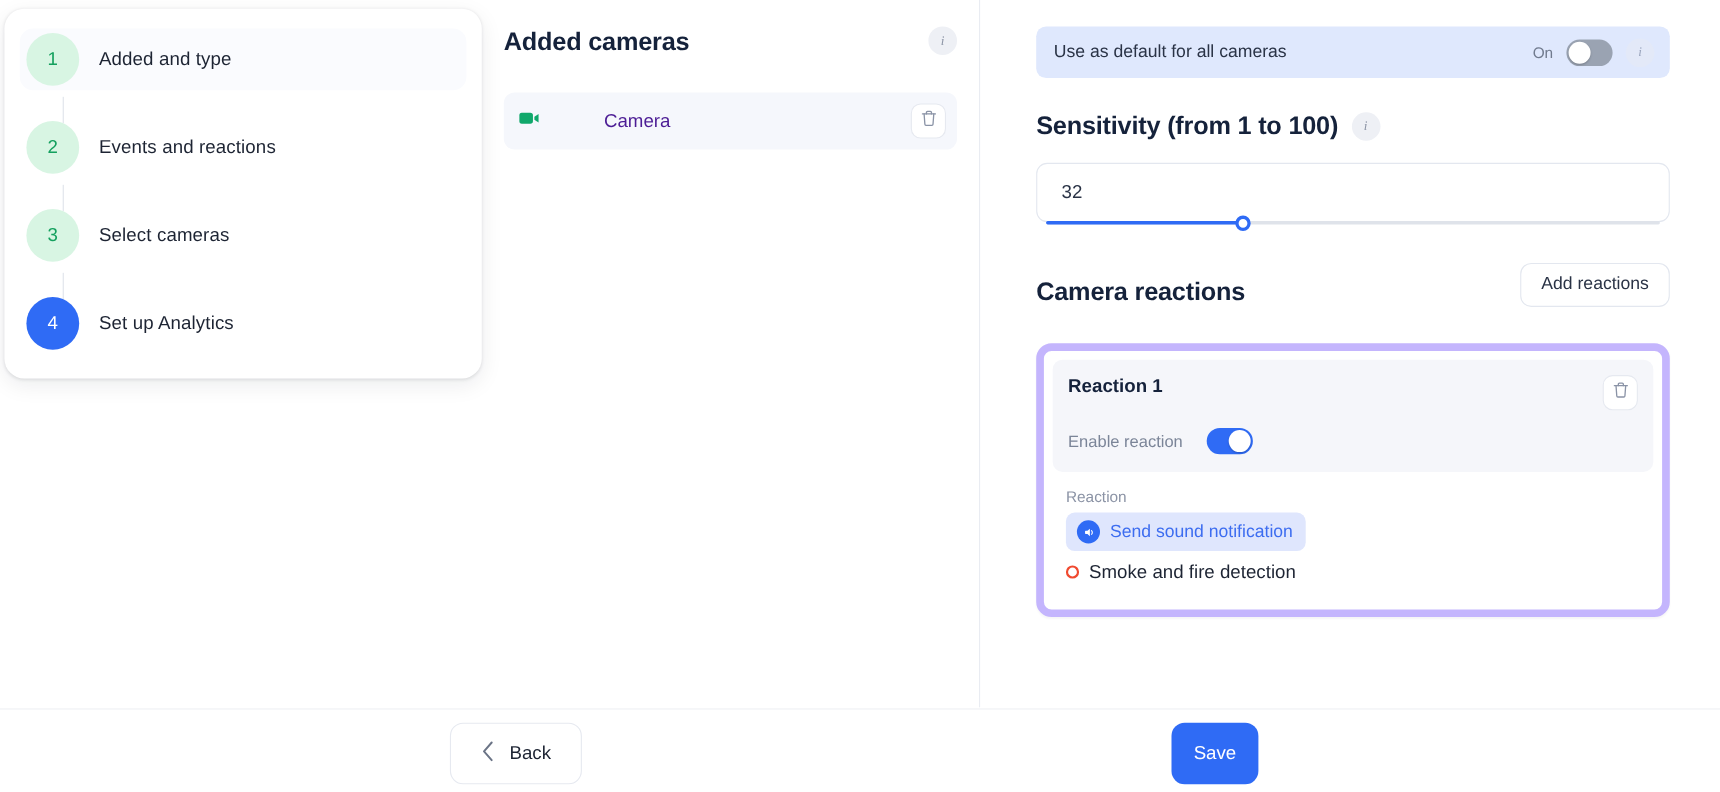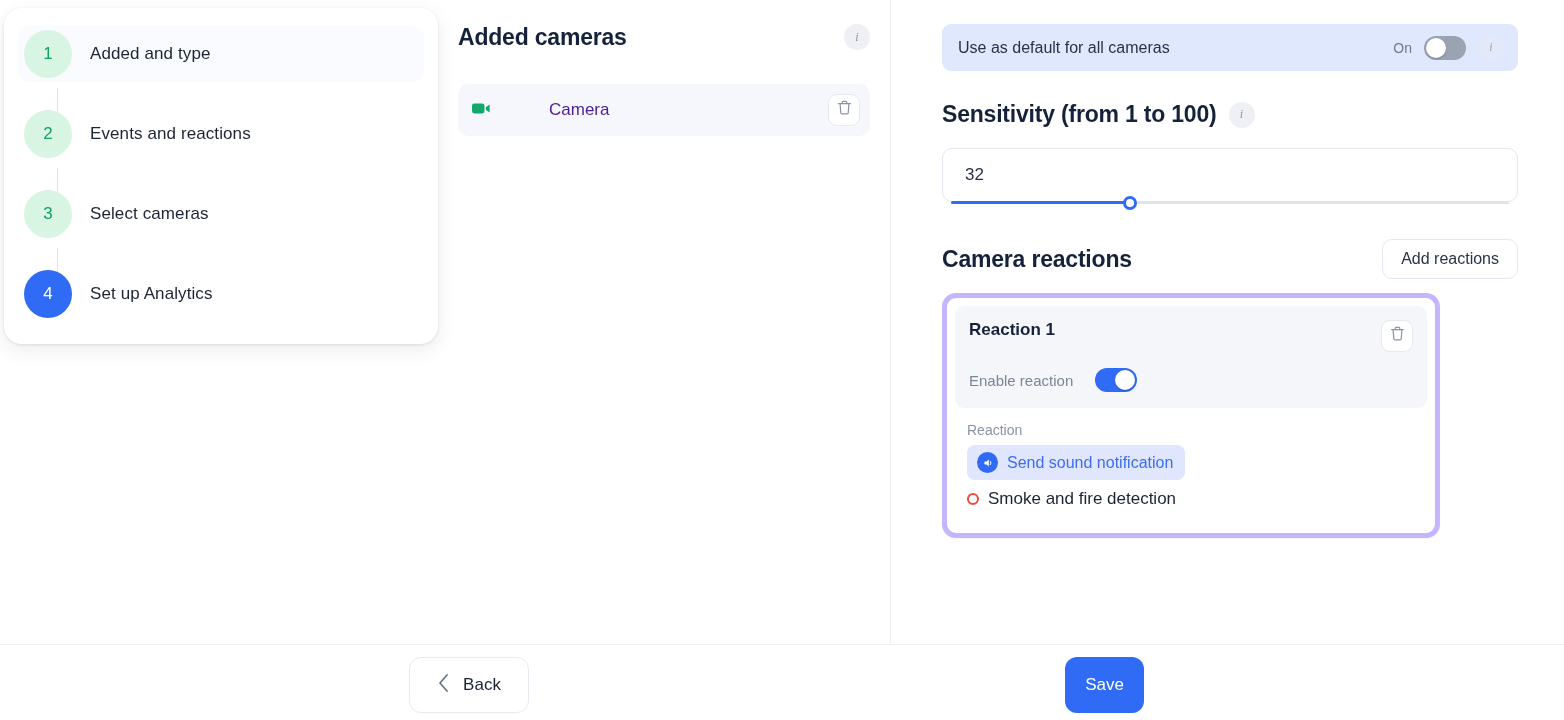--- a/index.html
+++ b/index.html
@@ -277,21 +277,21 @@
     border-radius: 50%;
     background: #ffffff;
     border: 3.5px solid #2f6bf5;
     transform: translate(-50%, -50%);
     cursor: pointer;
   }
 
   .reactions-head {
     margin-top: 37px;
     display: flex;
-    align-items: center;
+    align-items: flex-end;
     justify-content: space-between;
     width: 576px;
     height: 40px;
   }
   .reactions-title {
     font-size: 23px;
     font-weight: 700;
     color: #15223b;
     letter-spacing: -0.2px;
   }
@@ -301,24 +301,24 @@
     border: 1px solid #e3e7ef;
     border-radius: 10px;
     background: #ffffff;
     font-size: 16px;
     color: #2a3346;
     cursor: pointer;
     font-family: "Liberation Sans", sans-serif;
   }
 
   .reaction-card {
-    margin-top: 14px;
-    width: 498px;
-    background: #ffffff;
-    border: 5px solid #c4b5fd;
+    margin-top: 33px;
+    width: 576px;
+    background: #ffffff;
+    border: 7px solid #c4b5fd;
     border-radius: 14px;
     box-shadow: 0 1px 2px rgba(16,24,40,0.04);
     overflow: hidden;
     padding: 8px;
   }
   .reaction-card-head {
     background: #f5f6fa;
     border-radius: 9px;
     padding: 14px 14px 16px 14px;
   }

